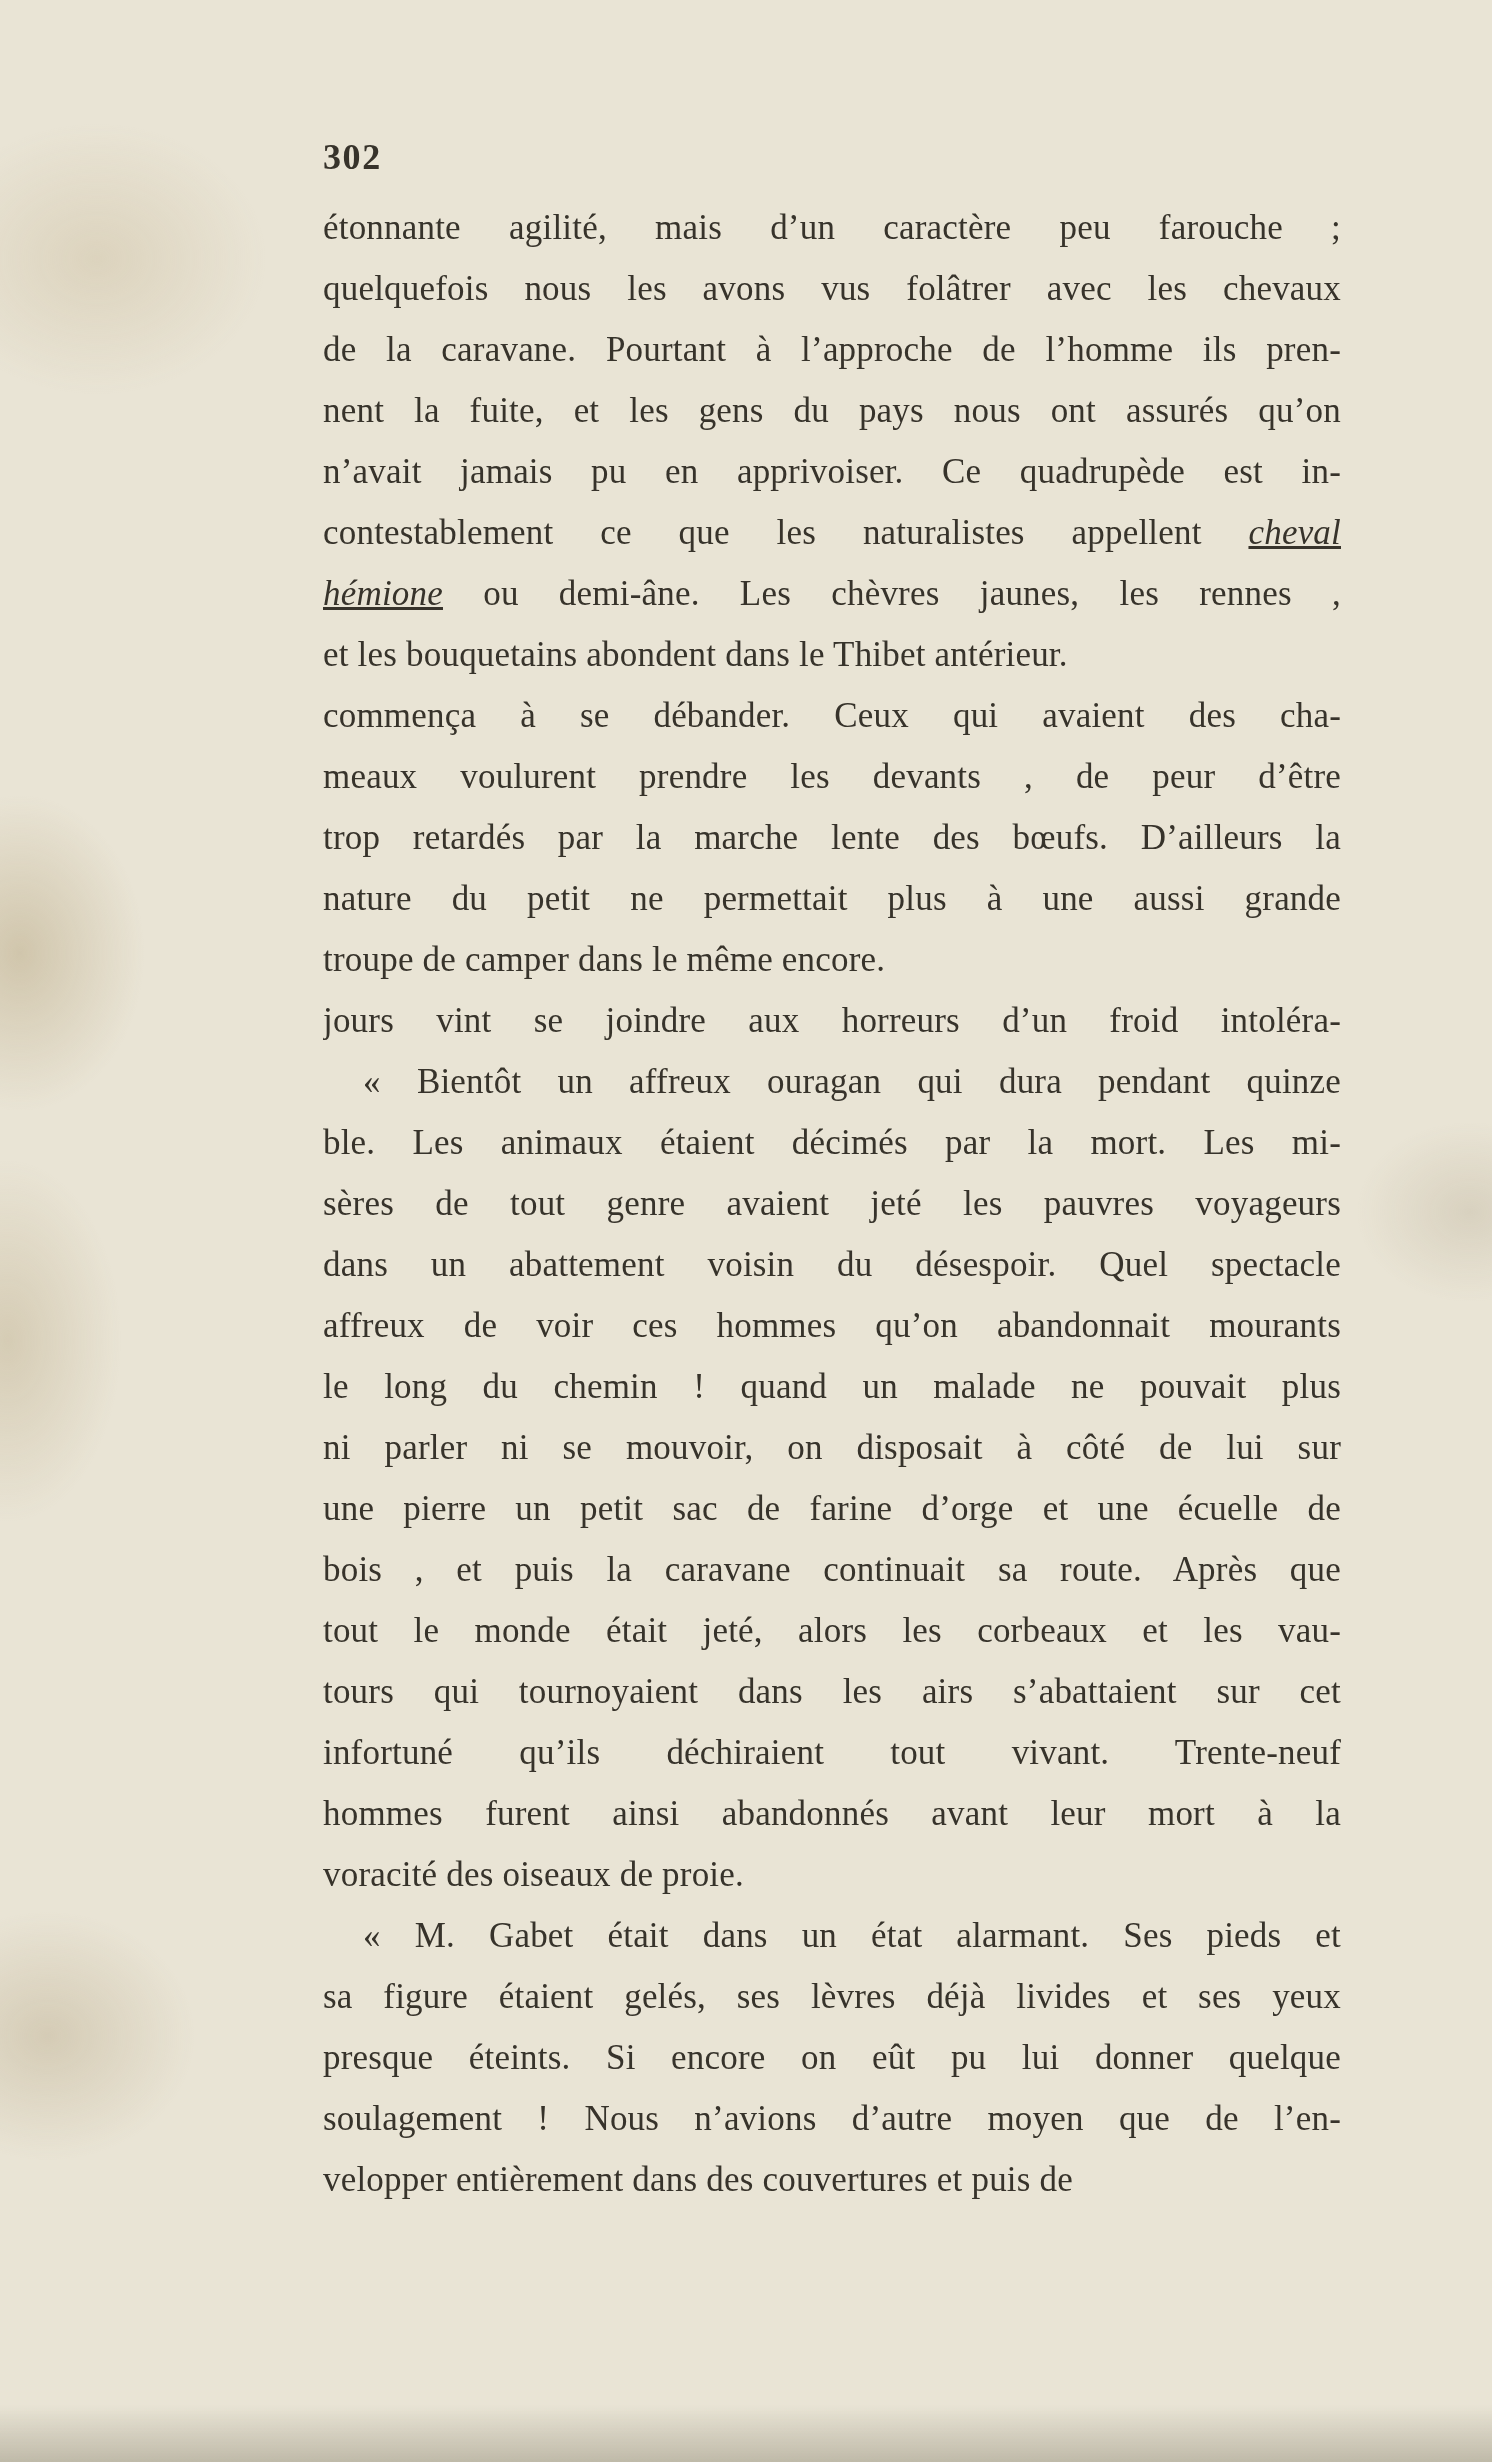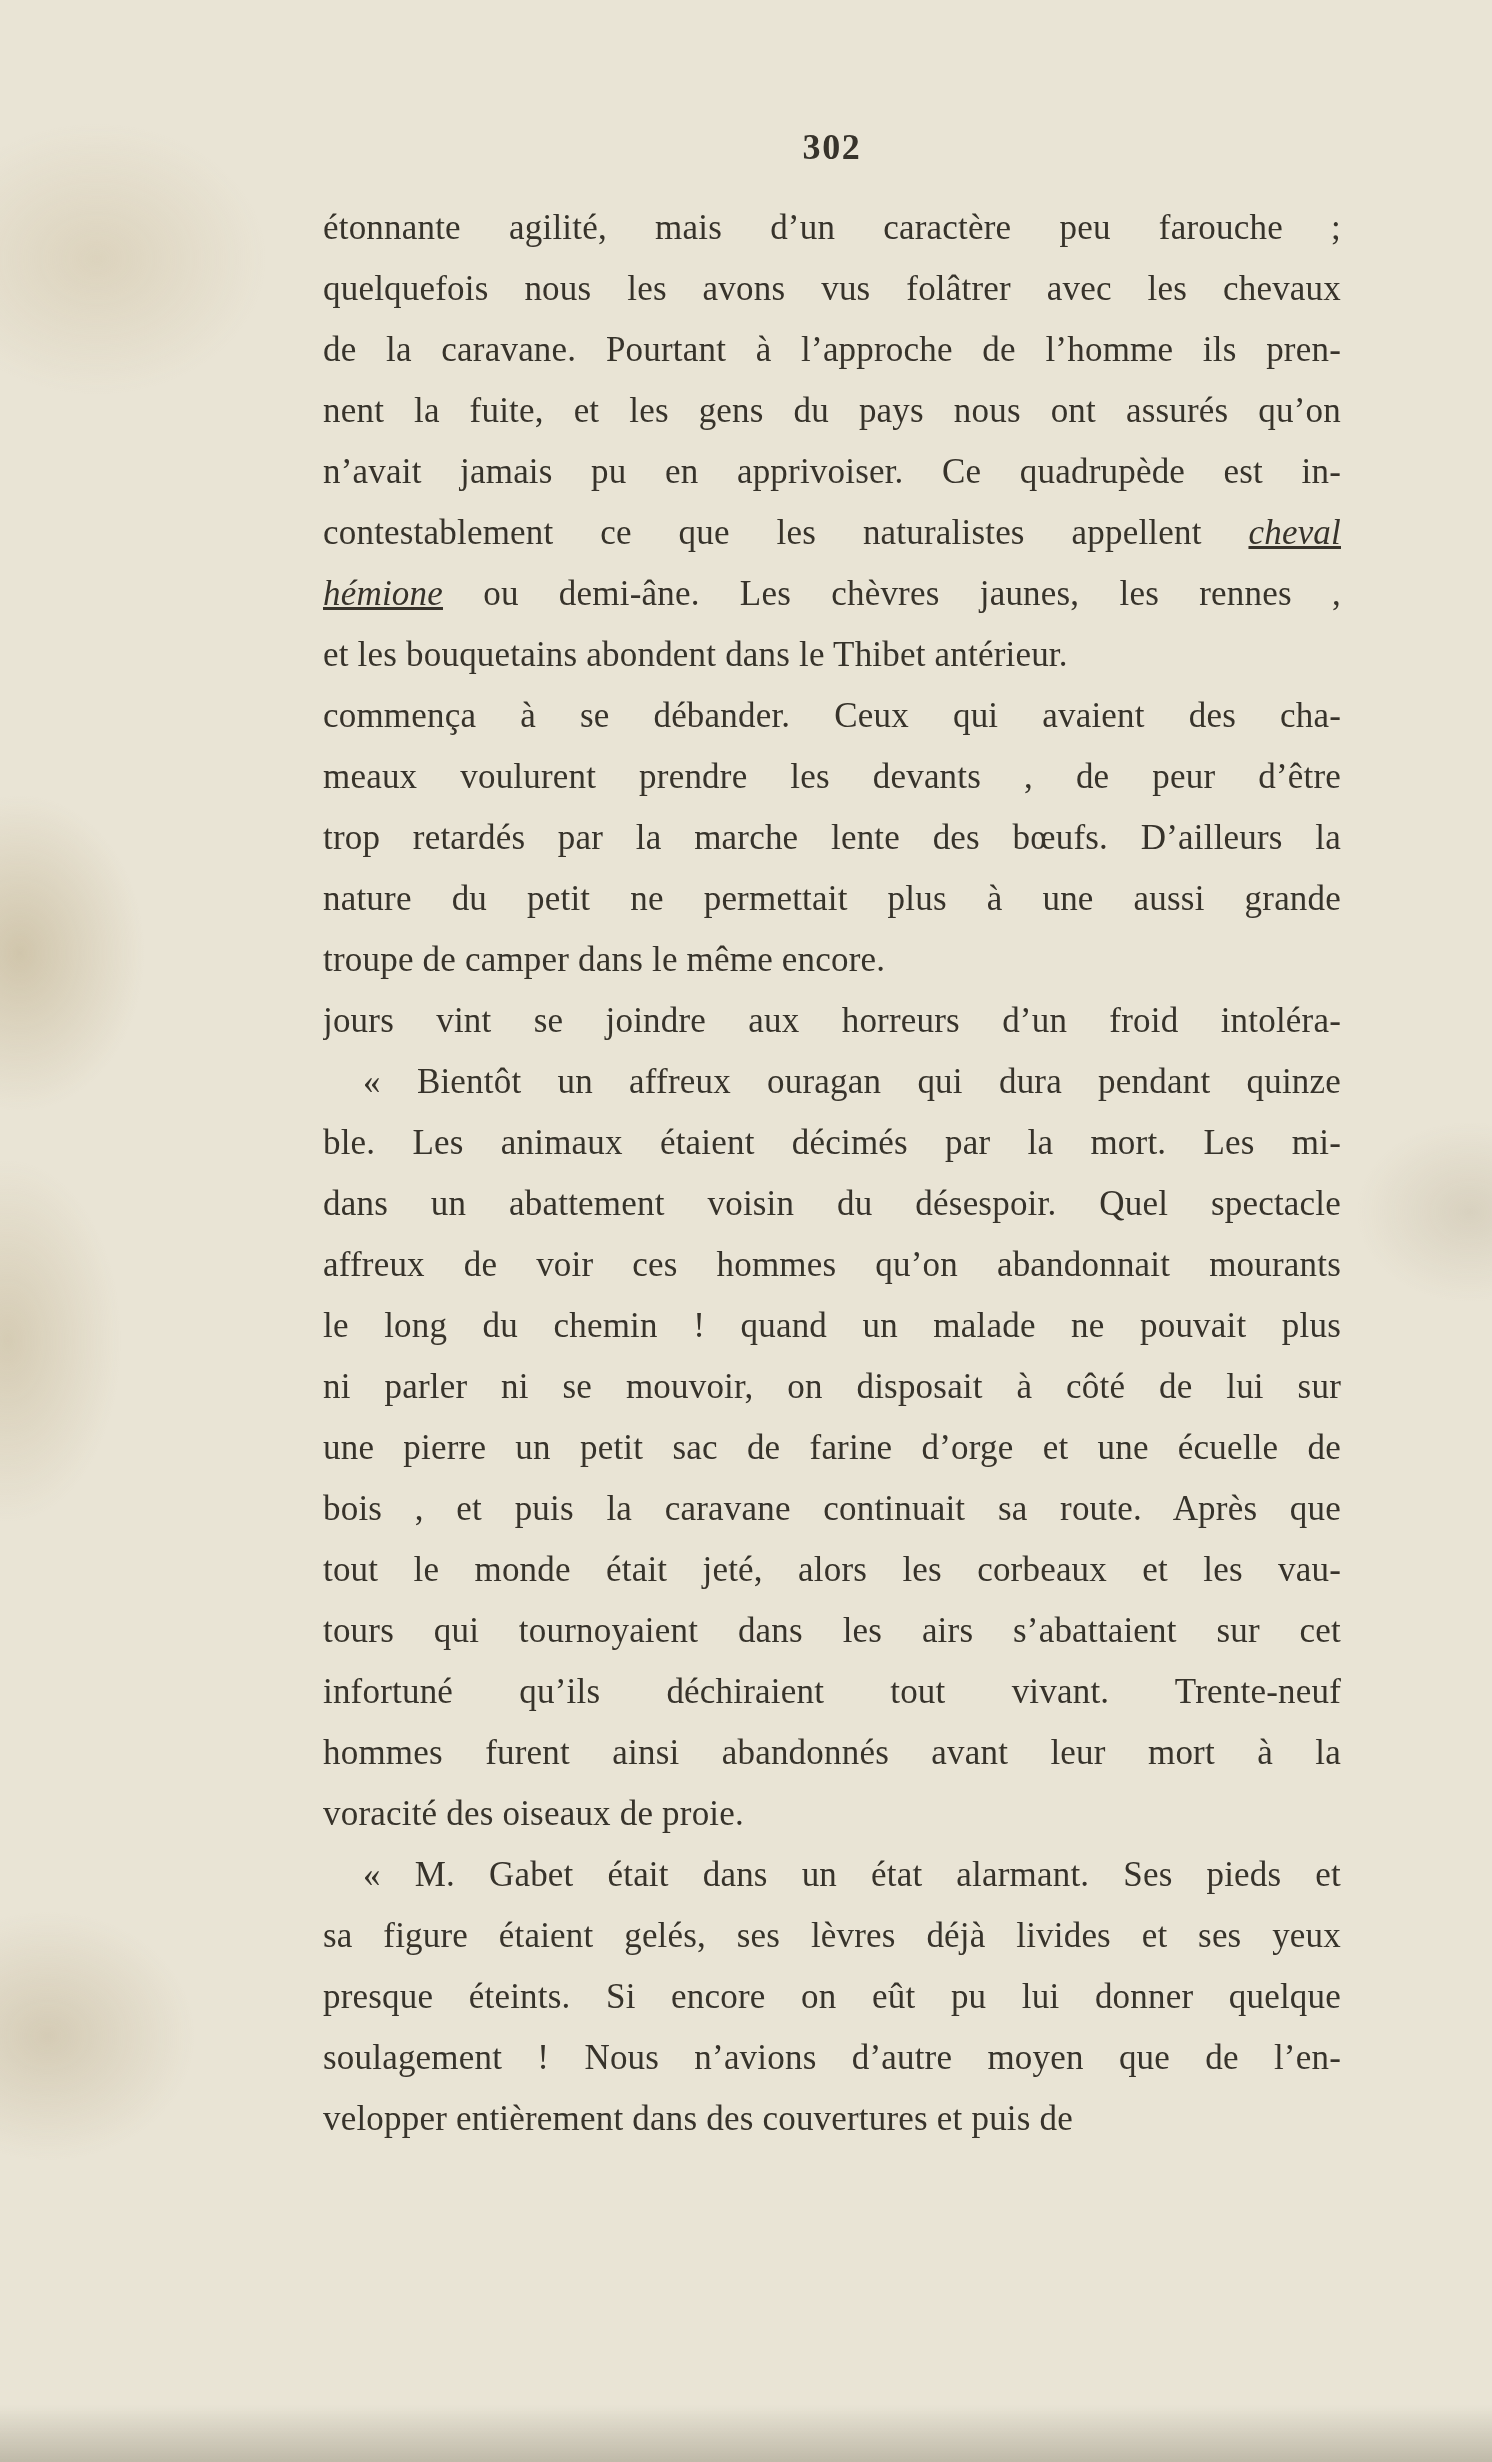--- a/index.html
+++ b/index.html
@@ -15,24 +15,24 @@
       radial-gradient(ellipse 162px 259px at 8px 1341px, rgba(168,148,105,0.30), rgba(168,148,105,0) 70%),
       radial-gradient(ellipse 210px 178px at 48px 2036px, rgba(160,140,100,0.28), rgba(160,140,100,0) 70%),
       radial-gradient(ellipse 162px 129px at 1470px 1212px, rgba(150,135,105,0.20), rgba(150,135,105,0) 70%),
       linear-gradient(to top, rgba(95,88,66,0.30), rgba(95,88,66,0) 57px),
       radial-gradient(ellipse 130% 120% at 50% 45%, rgba(0,0,0,0) 62%, rgba(118,108,82,0.18) 100%);
     font-family: "Liberation Serif", "DejaVu Serif", serif;
     color: #37332b;
   }
   .page-number {
     position: absolute;
-    top: 126px;
+    top: 136px;
     left: 323px;
     width: 1018px;
-    text-align: center;
+    text-align: left;
     font-size: 36px;
     font-weight: bold;
     letter-spacing: 1.6px;
   }
   .page-text {
     position: absolute;
     top: 197px;
     left: 323px;
     width: 1018px;
     font-size: 35px;
@@ -64,20 +64,21 @@
       <div class="line"><span class="it">hémione</span><span> ou demi-âne. Les chèvres jaunes, les rennes ,</span></div>
       <div class="line last"><span>et les bouquetains abondent dans le Thibet antérieur.</span></div>
       <div class="line"><span>commença à se débander. Ceux qui avaient des cha-</span></div>
       <div class="line"><span>meaux voulurent prendre les devants , de peur d’être</span></div>
       <div class="line"><span>trop retardés par la marche lente des bœufs. D’ailleurs la</span></div>
       <div class="line"><span>nature du petit ne permettait plus à une aussi grande</span></div>
       <div class="line last"><span>troupe de camper dans le même encore.</span></div>
       <div class="line"><span>jours vint se joindre aux horreurs d’un froid intoléra-</span></div>
       <div class="line indent"><span>« Bientôt un affreux ouragan qui dura pendant quinze</span></div>
       <div class="line"><span>ble. Les animaux étaient décimés par la mort. Les mi-</span></div>
+      <div class="line"><span>sères de tout genre avaient jeté les pauvres voyageurs</span></div>
       <div class="line"><span>dans un abattement voisin du désespoir. Quel spectacle</span></div>
       <div class="line"><span>affreux de voir ces hommes qu’on abandonnait mourants</span></div>
       <div class="line"><span>le long du chemin ! quand un malade ne pouvait plus</span></div>
       <div class="line"><span>ni parler ni se mouvoir, on disposait à côté de lui sur</span></div>
       <div class="line"><span>une pierre un petit sac de farine d’orge et une écuelle de</span></div>
       <div class="line"><span>bois , et puis la caravane continuait sa route. Après que</span></div>
       <div class="line"><span>tout le monde était jeté, alors les corbeaux et les vau-</span></div>
       <div class="line"><span>tours qui tournoyaient dans les airs s’abattaient sur cet</span></div>
       <div class="line"><span>infortuné qu’ils déchiraient tout vivant. Trente-neuf</span></div>
       <div class="line"><span>hommes furent ainsi abandonnés avant leur mort à la</span></div>

